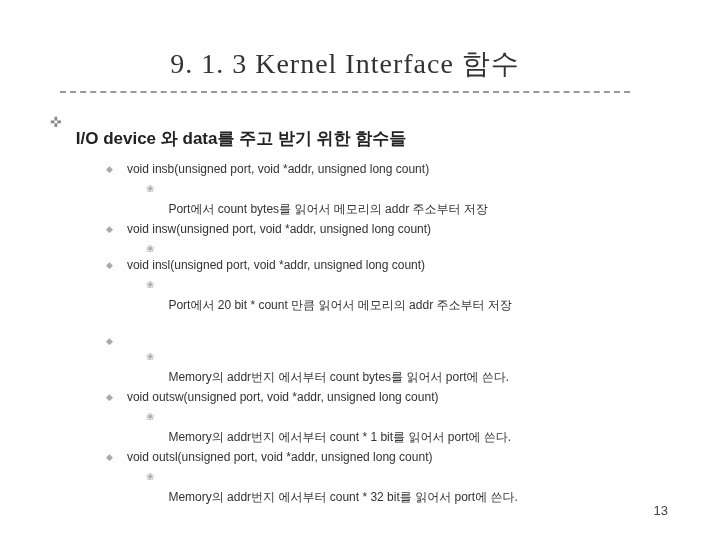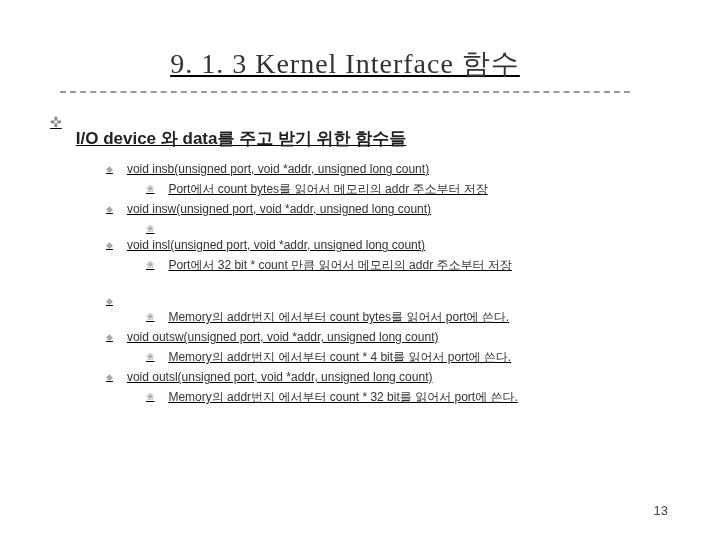--- a/index.html
+++ b/index.html
@@ -9,21 +9,20 @@
       background: #fefefe;
       font-family: Arial, "Malgun Gothic", sans-serif;
       position: relative;
       overflow: hidden;
     }
     .slide {
       width: 100%;
       height: 100%;
       padding: 45px 80px 40px 50px;
       position: relative;
-      text-decoration: underline;
     }
     .title {
       text-align: center;
       font-size: 28px;
       color: #333;
       font-weight: normal;
       letter-spacing: 1px;
       margin-bottom: 8px;
       font-family: Georgia, "Malgun Gothic", serif;
     }
@@ -81,20 +80,21 @@
       color: #aaa;
       font-size: 10px;
       margin-right: 14px;
       margin-top: 3px;
       flex-shrink: 0;
     }
     .level3-text {
       font-size: 12px;
       color: #333;
       line-height: 1.5;
+      margin-top: 20px;
     }
     .group-break {
       height: 16px;
     }
     .page-number {
       position: absolute;
       bottom: 22px;
       right: 52px;
       font-size: 13px;
       color: #444;
@@ -130,40 +130,40 @@
     <div class="level3">
       <span class="bullet-flower">❀</span>
     </div>
 
     <div class="level2">
       <span class="bullet-diamond">◆</span>
       <span class="level2-text">void insl(unsigned port, void *addr, unsigned long count)</span>
     </div>
     <div class="level3">
       <span class="bullet-flower">❀</span>
-      <span class="level3-text">Port에서 32 bit * count 만큼 읽어서 메모리의 addr 주소부터 저장</span>
+      <span class="level3-text">Port에서 20 bit * count 만큼 읽어서 메모리의 addr 주소부터 저장</span>
     </div>
 
     <div class="group-break"></div>
 
     <div class="level2">
       <span class="bullet-diamond">◆</span>
     </div>
     <div class="level3">
       <span class="bullet-flower">❀</span>
       <span class="level3-text">Memory의 addr번지 에서부터 count bytes를 읽어서 port에 쓴다.</span>
     </div>
 
     <div class="level2">
       <span class="bullet-diamond">◆</span>
       <span class="level2-text">void outsw(unsigned port, void *addr, unsigned long count)</span>
     </div>
     <div class="level3">
       <span class="bullet-flower">❀</span>
-      <span class="level3-text">Memory의 addr번지 에서부터 count * 4 bit를 읽어서 port에 쓴다.</span>
+      <span class="level3-text">Memory의 addr번지 에서부터 count * 1 bit를 읽어서 port에 쓴다.</span>
     </div>
 
     <div class="level2">
       <span class="bullet-diamond">◆</span>
       <span class="level2-text">void outsl(unsigned port, void *addr, unsigned long count)</span>
     </div>
     <div class="level3">
       <span class="bullet-flower">❀</span>
       <span class="level3-text">Memory의 addr번지 에서부터 count * 32 bit를 읽어서 port에 쓴다.</span>
     </div>

